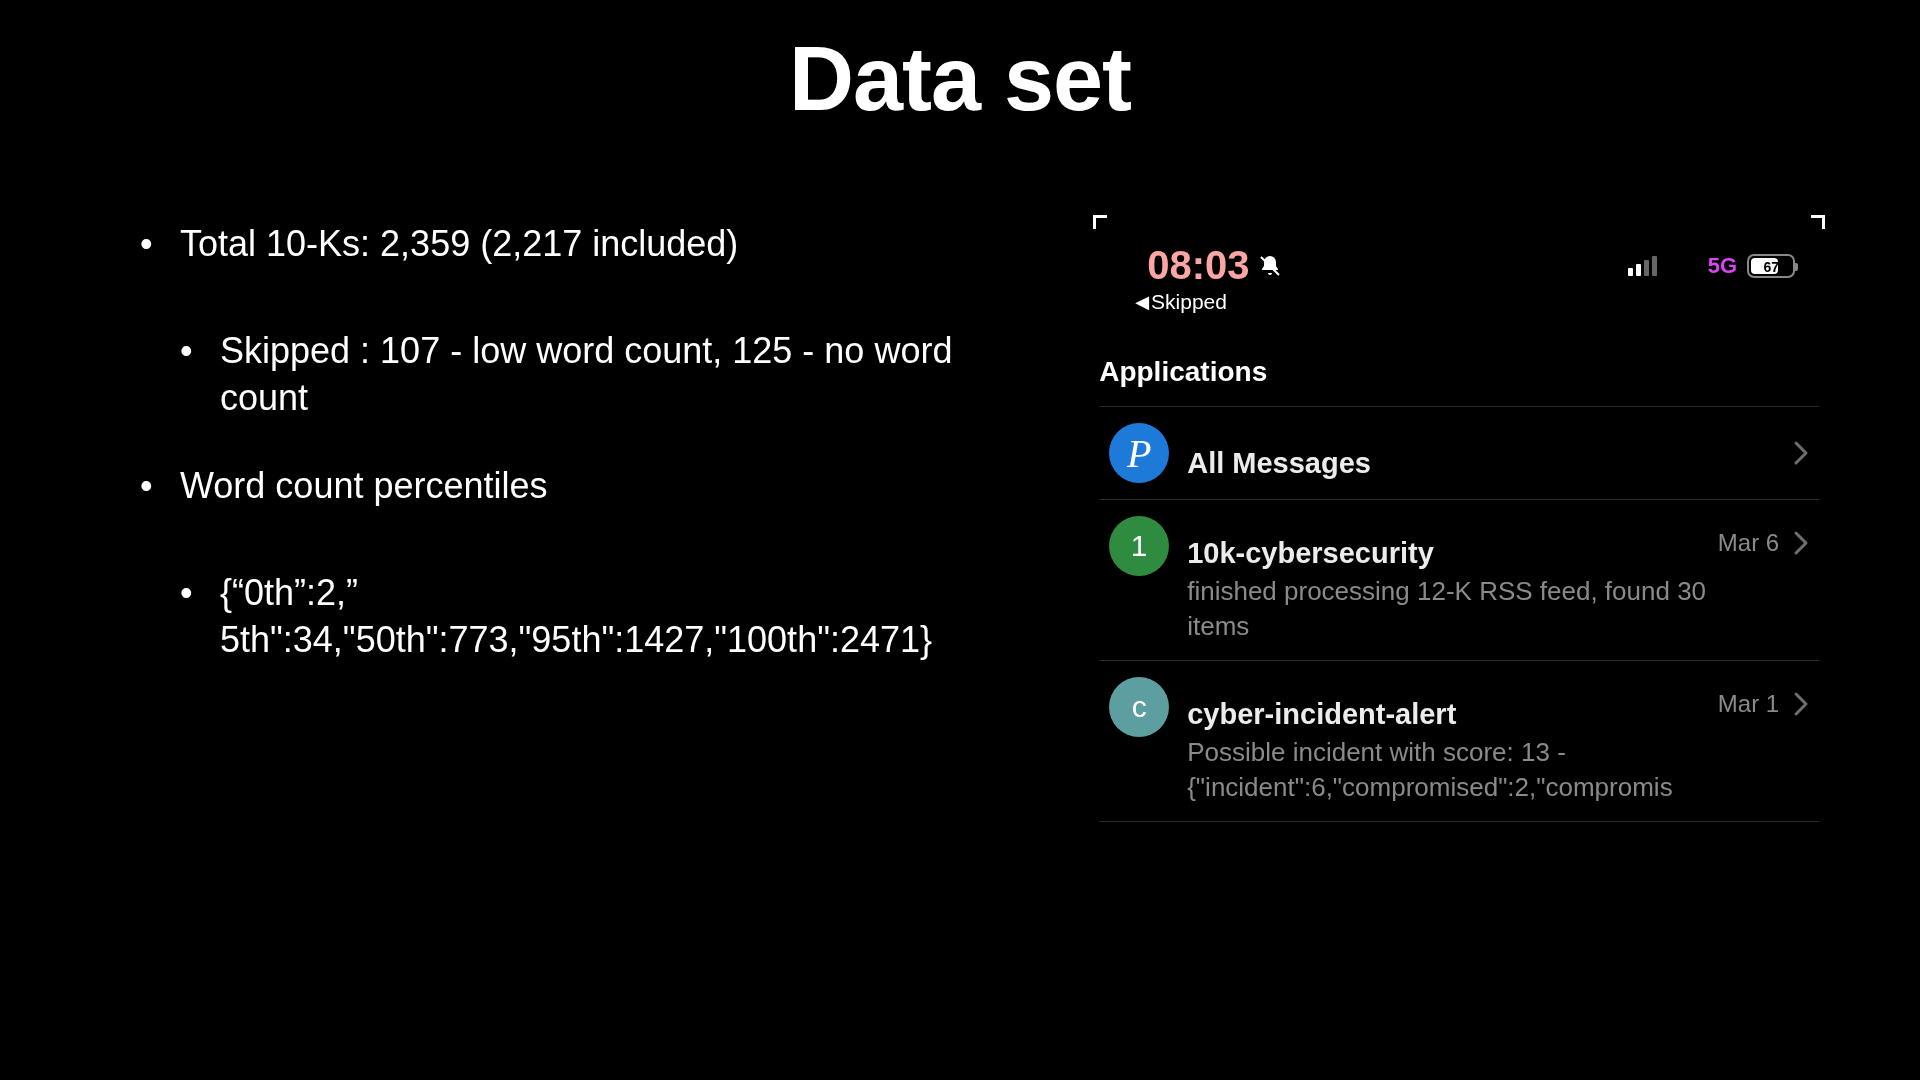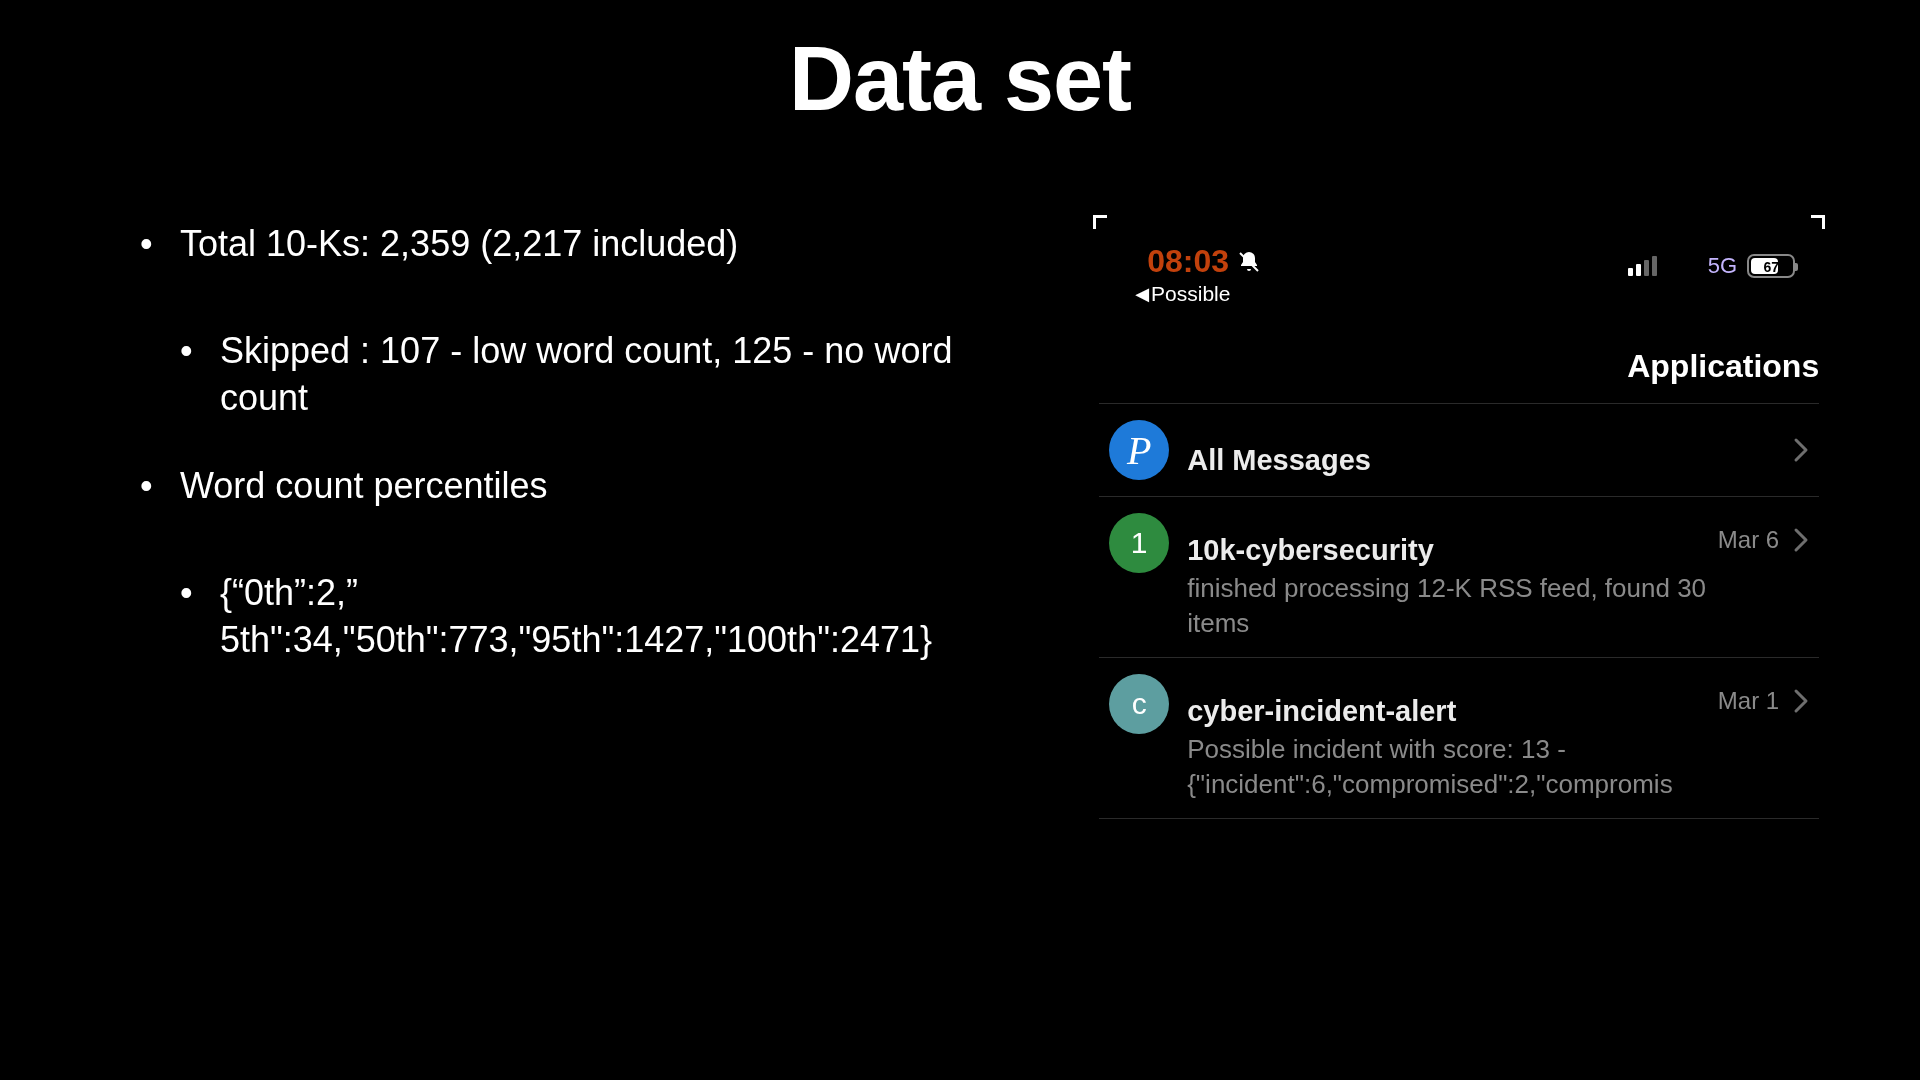--- a/index.html
+++ b/index.html
@@ -18,38 +18,38 @@
   ul.sub > li::before { content: "•"; position: absolute; left: 0; top: 0; font-size: 36px; }
 
   .phone { width: 720px; position: relative; margin: 0 auto; }
   .corner { position:absolute; width:14px; height:14px; border-color:#fff; }
   .corner.tl { top:-6px; left:-6px; border-top:3px solid #fff; border-left:3px solid #fff; }
   .corner.tr { top:-6px; right:-6px; border-top:3px solid #fff; border-right:3px solid #fff; }
 
   .status-bar { display:flex; align-items:flex-start; justify-content:space-between; padding: 22px 24px 4px 48px; }
   .status-left { display:flex; flex-direction:column; }
   .status-time-row { display:flex; align-items:center; gap:8px; }
-  .status-time { font-size: 32px; font-weight: 700; color:#c2410c; }
+  .status-time { font-size: 40px; font-weight: 700; color:#fca5a5; }
   .bell-off-icon svg { display:block; }
   .back-messages { display:flex; align-items:center; gap:2px; font-size:21px; color:#fff; font-weight:500; margin-top:2px; margin-left:-12px; }
   .back-messages .tri { font-size:18px; }
   .status-right { display:flex; align-items:center; gap:10px; padding-top:10px; }
   .signal-icon { display:flex; align-items:flex-end; gap:3px; }
   .signal-icon span { width:5px; background:#fff; border-radius:1px; }
   .signal-icon span:nth-child(1){height:8px;}
   .signal-icon span:nth-child(2){height:12px;}
   .signal-icon span:nth-child(3){height:16px; background:#666;}
   .signal-icon span:nth-child(4){height:20px; background:#666;}
-  .fiveg { font-size:22px; font-weight:400; color:#c4b5fd;margin-left:41px; }
+  .fiveg { font-size:22px; font-weight:700; color:#d946ef;margin-left:41px; }
   .battery { width:48px; height:24px; border:2px solid #888; border-radius:7px; position:relative; padding:2px; }
   .battery::after { content:""; position:absolute; right:-5px; top:7px; width:3px; height:8px; background:#888; border-radius:0 2px 2px 0; }
   .battery-fill { width:67%; height:100%; background:#fff; border-radius:4px; display:flex; align-items:center; justify-content:center; }
   .battery-text { font-size:14px; font-weight:700; color:#000; position:absolute; left:0; right:0; text-align:center; top:3px; }
 
-  .app-header { text-align:right; font-size:32px; font-weight:600; color:#fff; margin-top:38px; margin-bottom:18px; }
+  .app-header { text-align:left; font-size:28px; font-weight:600; color:#fff; margin-top:38px; margin-bottom:18px; }
   .divider { height:1px; background:#2a2a2a; margin:0; }
 
   .row { display:flex; align-items:flex-start; padding:16px 10px 16px 10px; gap:18px; }
   .row.compact { align-items:center; }
   .avatar { width:60px; height:60px; border-radius:50%; flex:0 0 60px; display:flex; align-items:center; justify-content:center; font-size:30px; font-weight:400; color:#fff; }
   .avatar.blue { background:#1e7ad9; font-family: Georgia, 'Times New Roman', serif; font-style:italic; font-size:40px; }
   .avatar.green { background:#2e8b3f; font-weight:500; }
   .avatar.teal { background:#5d9ea0; font-weight:400; }
   .row-body { flex:1; min-width:0; }
   .row-head { display:flex; justify-content:space-between; align-items:center; }
@@ -99,21 +99,21 @@
               <span class="status-time">08:03</span>
               <span class="bell-off-icon">
                 <svg width="24" height="24" viewBox="0 0 24 24" fill="#fff">
                     <path d="M12 2a6 6 0 0 0-6 6v4l-2 3v1h16v-1l-2-3V8a6 6 0 0 0-6-6zm-2 17a2 2 0 0 0 4 0h-4z"></path>
                     <line x1="3" y1="3" x2="21" y2="21" stroke="#fff" stroke-width="2"></line>
                   </svg>
               </span>
             </div>
             <div class="back-messages">
               <span class="tri">◀</span>
-              <span>Possible</span>
+              <span>Skipped</span>
             </div>
           </div>
           <div class="status-right">
             <span class="signal-icon">
                 <span></span>
                 <span></span>
                 <span></span>
                 <span></span>
               </span>
             <span class="fiveg">5G</span>

